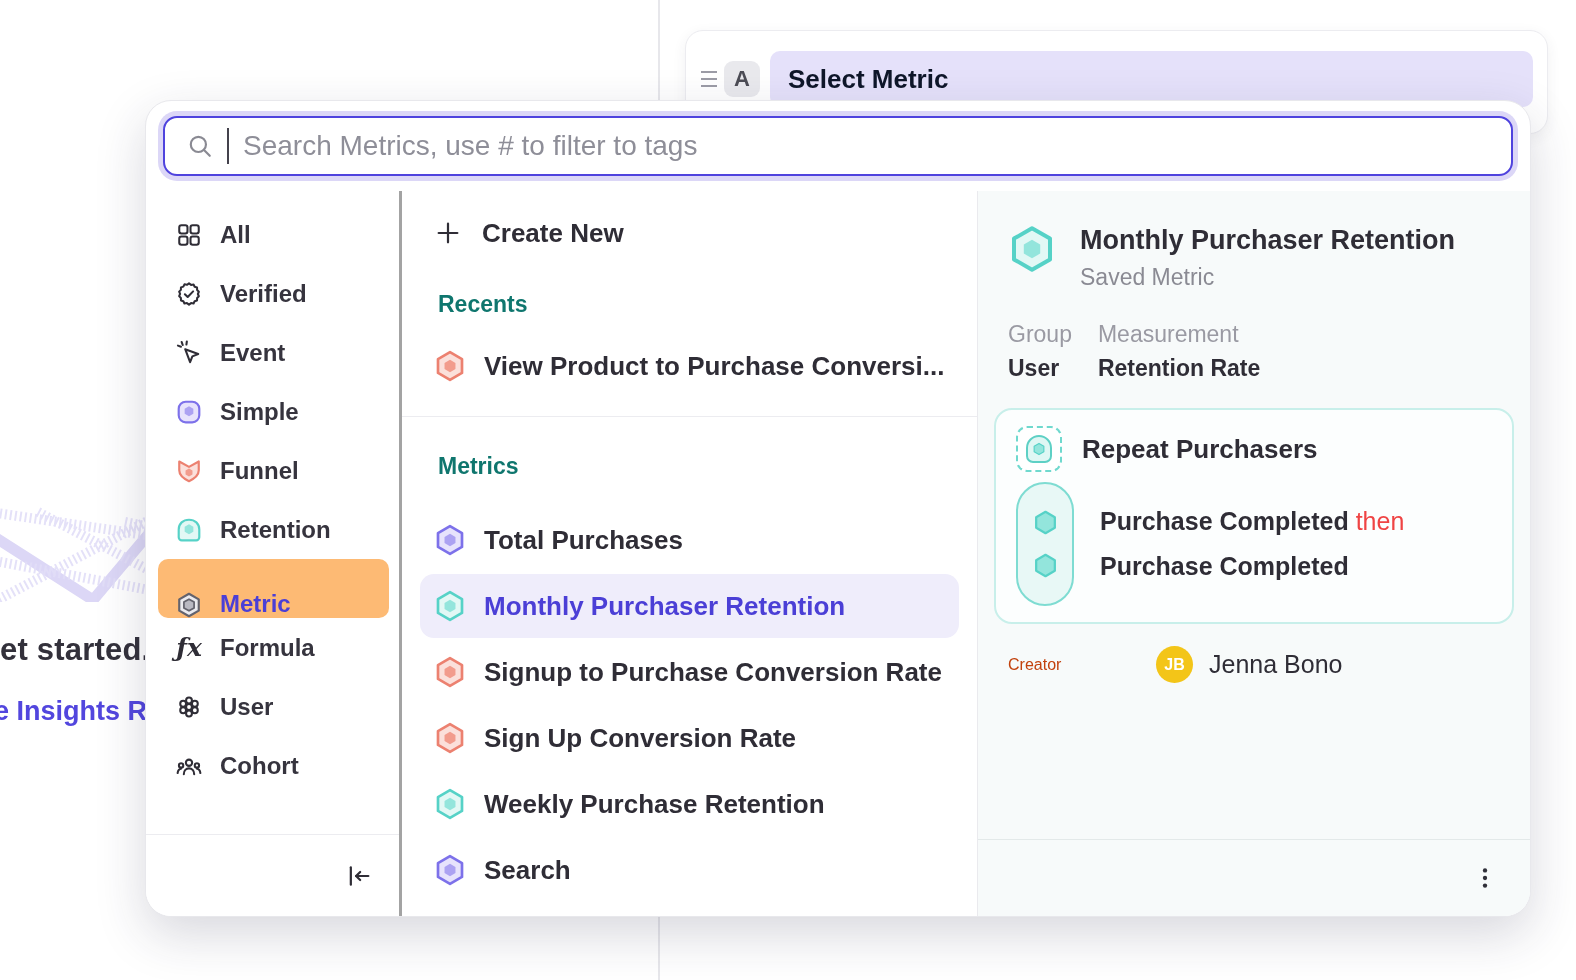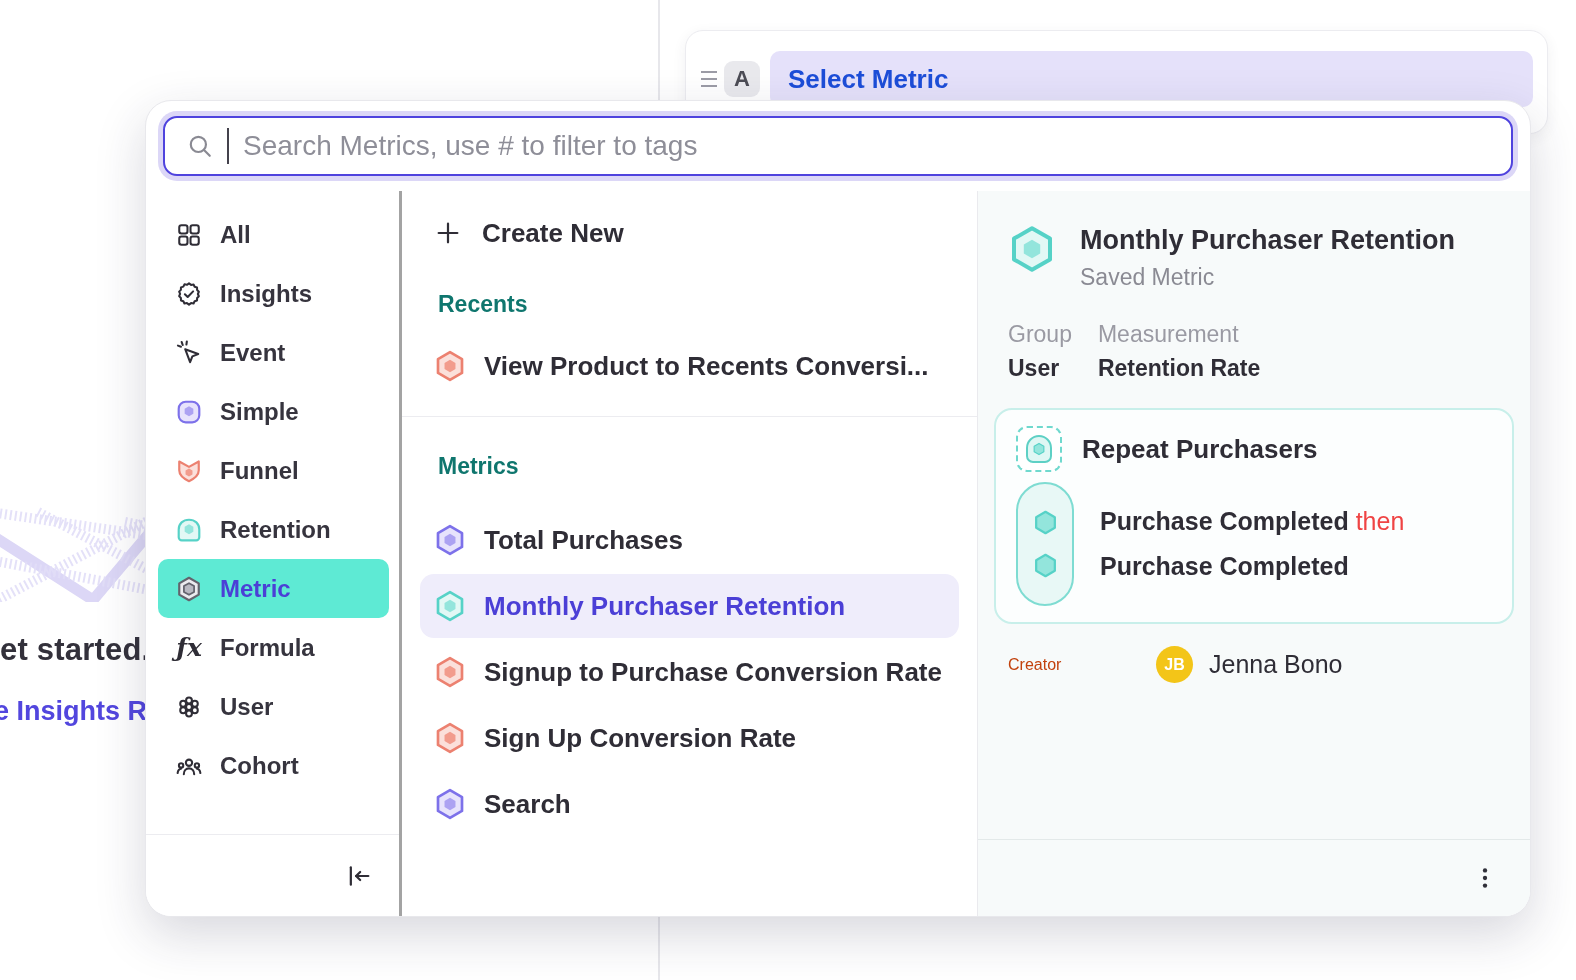--- a/index.html
+++ b/index.html
@@ -21,21 +21,21 @@
     box-shadow:0 4px 14px rgba(50,50,70,.07); display:flex; align-items:flex-start;
     padding:20px 14px 0 10px; }
   .drag-handle { width:26px; height:40px; display:flex; flex-direction:column;
     justify-content:center; gap:5px; align-items:center; margin-top:8px; }
   .drag-handle span { display:block; width:16px; height:2px; background:#9C9CA6; }
   .row-letter { width:36px; height:36px; margin:10px 0 0 2px; background:#E9E9ED;
     border-radius:9px; color:#4C4C55; font-weight:700; font-size:22px; display:flex;
     align-items:center; justify-content:center; }
   .metric-pill { flex:1; height:56px; margin-left:10px; background:#E5E1FA;
     border-radius:10px; display:flex; align-items:center; padding-left:18px;
-    color:#1d4ed8; font-weight:700; font-size:26px; }
+    color:#0f172a; font-weight:700; font-size:26px; }
 
   
   .modal { position:absolute; left:145px; top:100px; width:1386px; height:817px;
     background:#fff; border:1px solid #E8E8EC; border-radius:26px;
     box-shadow:0 18px 50px rgba(40,40,70,.18); overflow:hidden; display:flex;
     flex-direction:column; }
 
   .search-wrap { margin:15px 17px; height:60px; border:2px solid #4F43DE;
     border-radius:14px; box-shadow:0 0 0 5px #DCD7F7; display:flex; align-items:center;
     padding:0 22px; gap:14px; background:#fff; }
@@ -45,21 +45,21 @@
   .search-input::placeholder { color:#8E8E98; }
 
   .columns { flex:1; display:flex; min-height:0; }
 
   
   .sidebar { width:256px; border-right:3px solid #a3a3a3; position:relative;
     padding-top:14px; }
   .side-item { height:59px; margin:0 10px 0 12px; padding:0 0 0 18px; border-radius:10px;
     display:flex; align-items:center; gap:18px; cursor:pointer; }
   .side-item .lbl { font-size:24px; font-weight:700; color:#36343E; }
-  .side-item.selected { background:#5eead4; }
+  .side-item.selected { background:#fdba74;align-items:flex-end; }
   .side-item.selected .lbl { color:#4B3FD6; }
   .side-icon { width:26px; height:26px; flex:0 0 26px; }
   .fx { font-family:"DejaVu Serif", serif; font-style:italic; font-weight:700;
     font-size:25px; color:#2F2D36; width:26px; text-align:center; line-height:26px; }
   .side-footer { position:absolute; left:0; right:0; bottom:0; height:82px;
     border-top:1px solid #ECECF0; display:flex; align-items:center;
     justify-content:flex-end; padding-right:26px; background:#fff; }
 
   
   .listcol { flex:1; min-width:0; display:flex; flex-direction:column; }
@@ -191,21 +191,21 @@
             </g>
         </svg>
         <span class="lbl">All</span>
       </div>
 
       <div class="side-item">
         <svg class="side-icon" viewBox="0 0 24 24">
           <path class="ink" d="M12 2.2l1.9 1.4 2.3-.4 1 2.1 2.2.7.1 2.3 1.6 1.6-.9 2.1.9 2.1-1.6 1.6-.1 2.3-2.2.7-1 2.1-2.3-.4L12 21.8l-1.9-1.4-2.3.4-1-2.1-2.2-.7-.1-2.3L2.9 14l.9-2.1-.9-2.1 1.6-1.6.1-2.3 2.2-.7 1-2.1 2.3.4z"></path>
           <path class="ink" d="M8.2 12.2l2.6 2.6 5-5.2"></path>
         </svg>
-        <span class="lbl">Insights</span>
+        <span class="lbl">Verified</span>
       </div>
 
       <div class="side-item">
         <svg class="side-icon" viewBox="0 0 24 24">
           <path class="ink" d="M8.5 8.5 20.5 13l-5.4 2.1L13 20.5Z"></path>
           <g class="ink">
               <line x1="5.2" y1="1.8" x2="6.2" y2="4.6"></line>
           <line x1="1.8" y1="5.2" x2="4.6" y2="6.2"></line>
           <line x1="10" y1="1.4" x2="9.6" y2="4.2"></line>
             </g>
@@ -301,21 +301,21 @@
         </svg>
         <span class="lbl">Create New</span>
       </div>
 
       <div class="section-label">Recents</div>
 
       <div class="recent-row">
         <svg class="hex32 hex salmon">
           <use href="#hex-badge"></use>
           </svg>
-        <span class="lbl">View Product to Recents Conversi...</span>
+        <span class="lbl">View Product to Purchase Conversi...</span>
       </div>
 
       <div class="list-divider"></div>
 
       <div class="section-label">Metrics</div>
 
       <div class="metric-rows">
         <div class="metric-row">
           <svg class="hex32 hex purple">
             <use href="#hex-badge"></use>
@@ -332,20 +332,26 @@
           <svg class="hex32 hex salmon">
             <use href="#hex-badge"></use>
             </svg>
           <span class="lbl">Signup to Purchase Conversion Rate</span>
         </div>
         <div class="metric-row">
           <svg class="hex32 hex salmon">
             <use href="#hex-badge"></use>
             </svg>
           <span class="lbl">Sign Up Conversion Rate</span>
+        </div>
+        <div class="metric-row">
+          <svg class="hex32 hex teal">
+            <use href="#hex-badge"></use>
+            </svg>
+          <span class="lbl">Weekly Purchase Retention</span>
         </div>
         <div class="metric-row">
           <svg class="hex32 hex purple">
             <use href="#hex-badge"></use>
             </svg>
           <span class="lbl">Search</span>
         </div>
       </div>
     </div>
 

